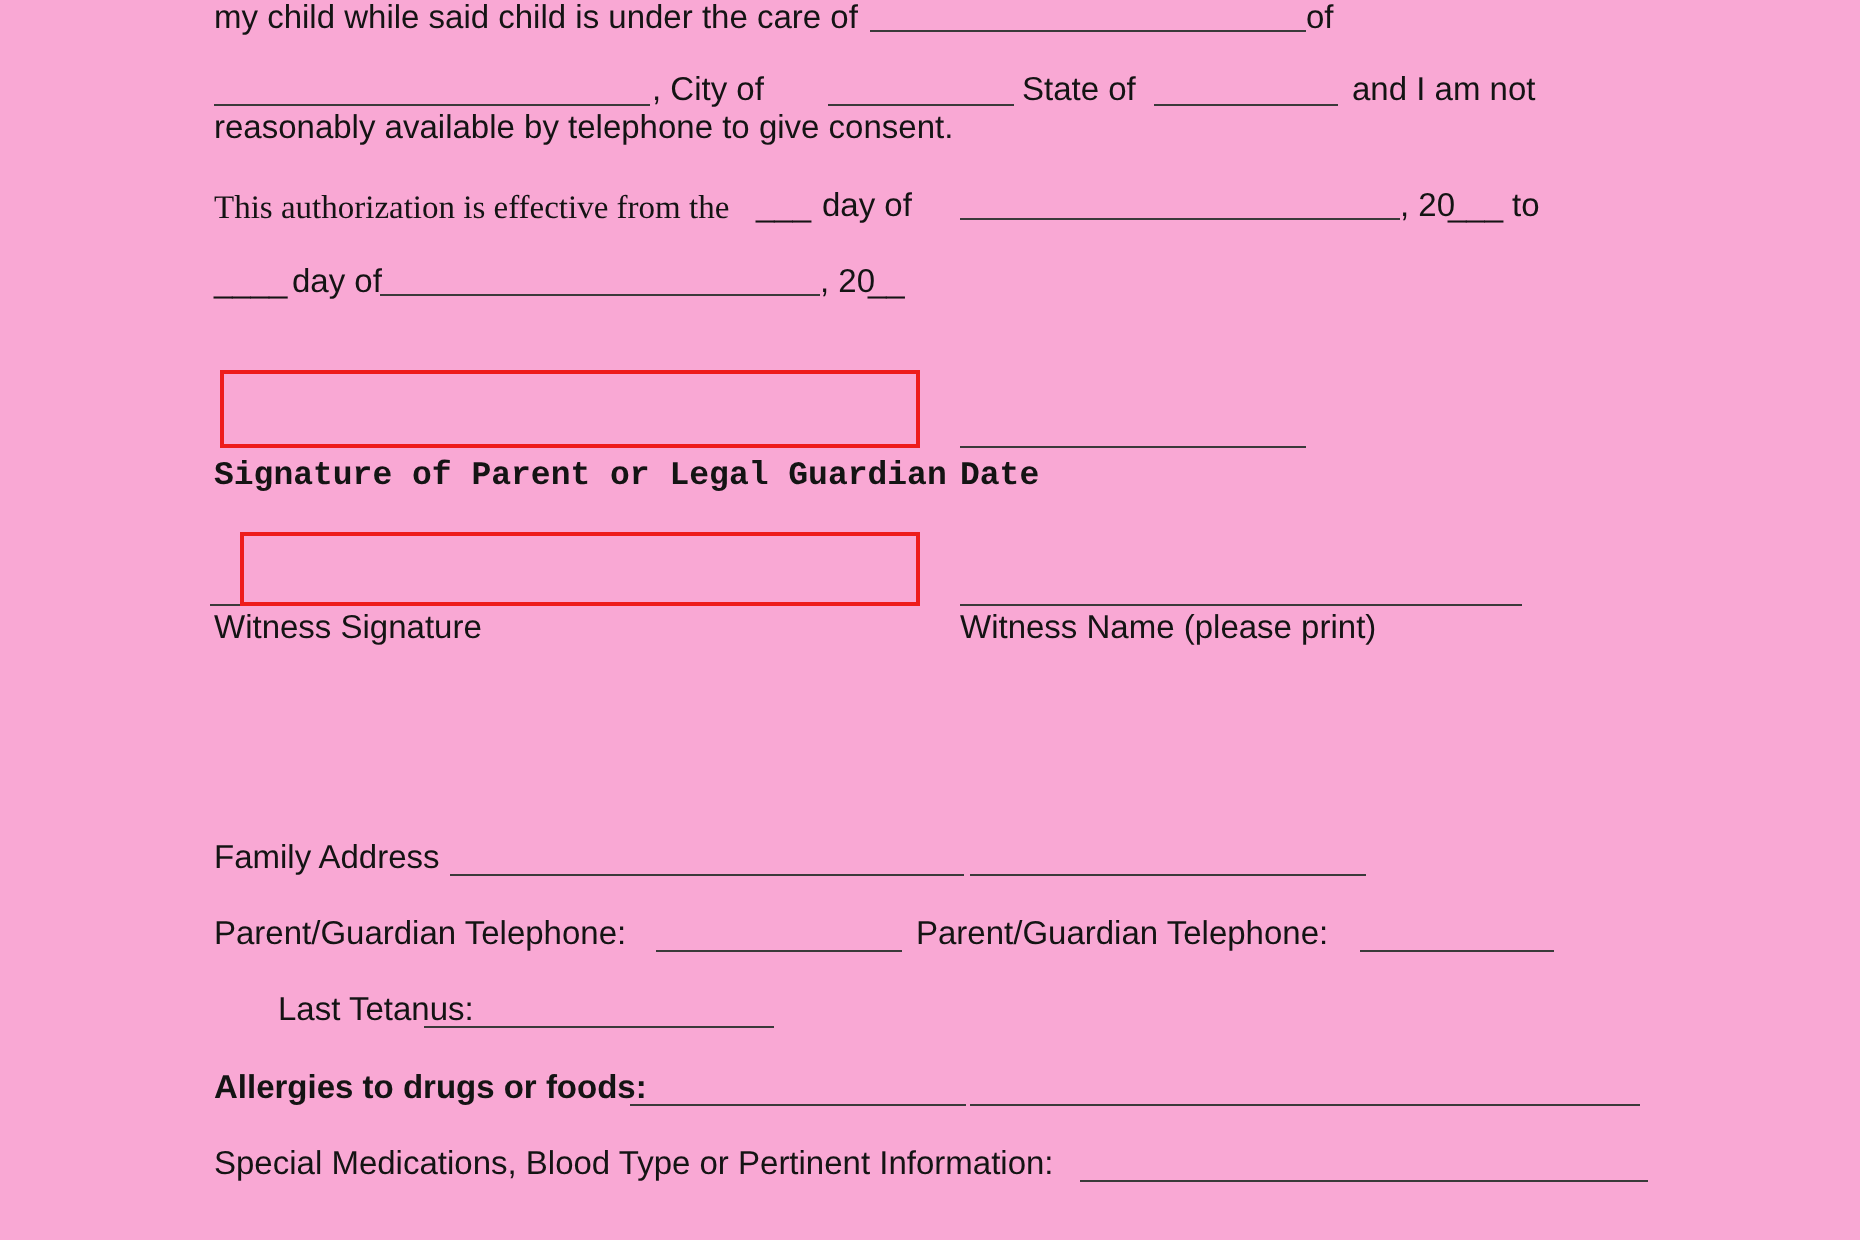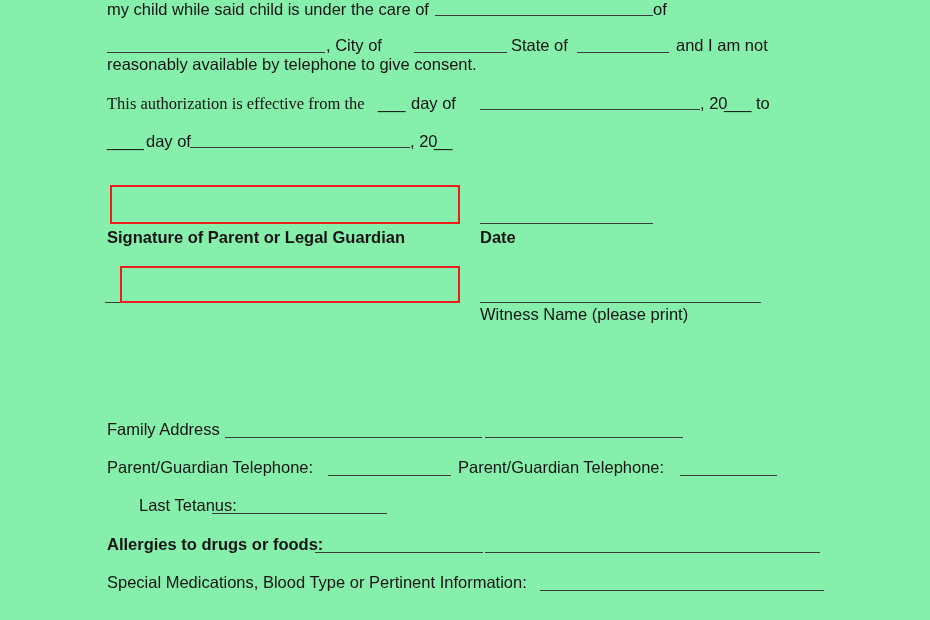--- a/index.html
+++ b/index.html
@@ -9,32 +9,33 @@
     background: #ffffff;
   }
   body {
     font-family: "Liberation Sans", sans-serif;
     color: #111111;
   }
   #page {
     position: relative;
     width: 930px;
     height: 620px;
-    background: #86efac;
+    background: #f9a8d4;
     overflow: hidden;
   }
   .txt {
     position: absolute;
     font-size: 16.5px;
     line-height: 19px;
     color: #141414;
     white-space: pre;
   }
   .bold {
     font-weight: bold;
+    font-family: Liberation Mono, monospace;
   }
   
   .rule {
     position: absolute;
     height: 0;
     border-bottom: 1.6px solid #3a3a3a;
   }
   
   .redbox {
     position: absolute;
@@ -84,20 +85,21 @@
 
   <div class="rule" style="left:110px; top:223px; width:350px;"></div>
   <div class="redbox" style="left:110px; top:185px; width:350px; height:39px;"></div>
   <span class="txt bold" style="left:107px; top:228px;">Signature of Parent or Legal Guardian</span>
 
   <div class="rule" style="left:480px; top:223px; width:173px;"></div>
   <span class="txt bold" style="left:480px; top:228px;">Date</span>
 
   <div class="rule" style="left:105px; top:302px; width:355px;"></div>
   <div class="redbox" style="left:120px; top:266px; width:340px; height:37px;"></div>
+  <span class="txt" style="left:107px; top:305px;">Witness Signature</span>
 
   <div class="rule" style="left:480px; top:302px; width:281px;"></div>
   <span class="txt" style="left:480px; top:305px;">Witness Name (please print)</span>
 
 
   <span class="txt" style="left:107px; top:420px;">Family Address</span>
   <div class="rule" style="left:225px; top:437px; width:257px;"></div>
   <div class="rule" style="left:485px; top:437px; width:198px;"></div>
 
   <span class="txt" style="left:107px; top:458px;">Parent/Guardian Telephone:</span>

